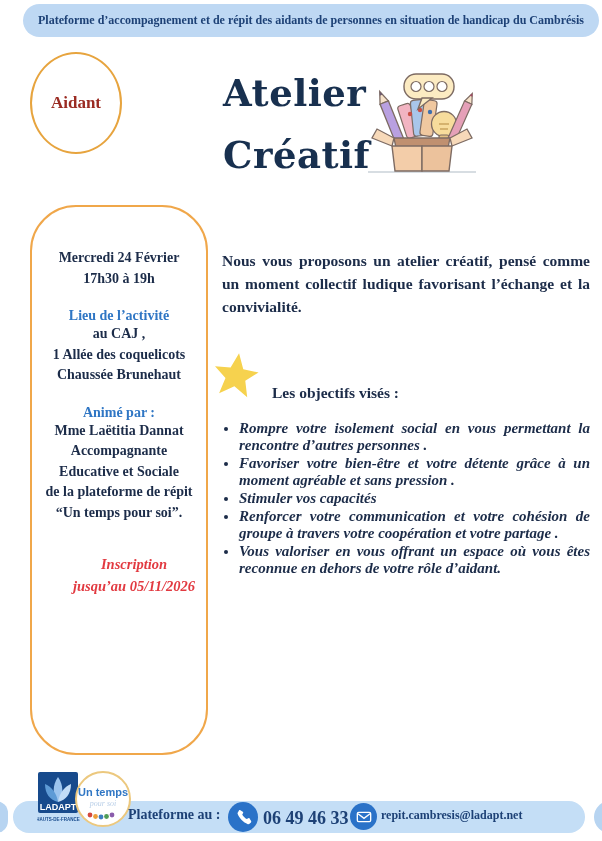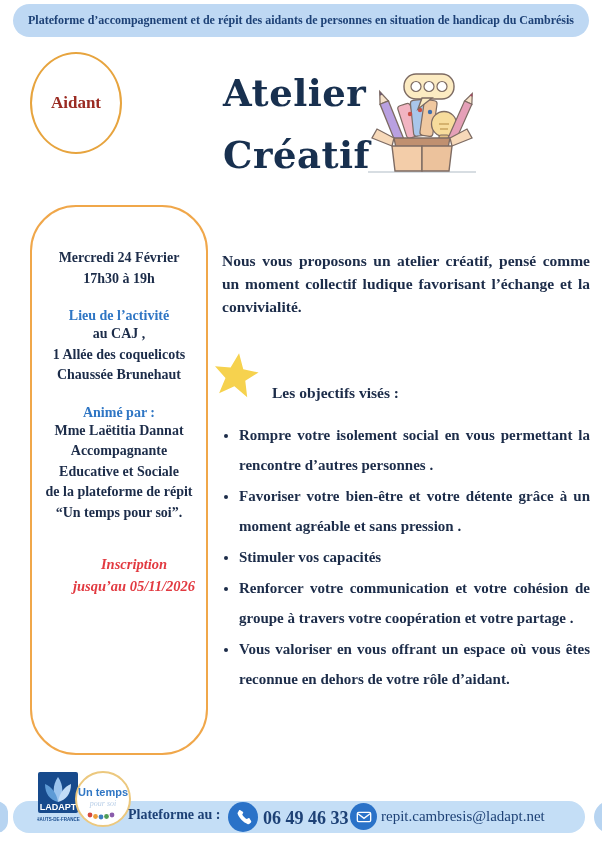--- a/index.html
+++ b/index.html
@@ -4,21 +4,21 @@
 <style>
   html,body{margin:0;padding:0;}
   body{
     width:602px;height:841px;position:relative;background:#ffffff;
     font-family:"Liberation Serif",serif;color:#1c2c49;overflow:hidden;
   }
   .page{position:absolute;inset:0;background:#fff;}
 
   
   .top-banner{
-    position:absolute;left:13px;top:4px;width:576px;height:33px;
+    position:absolute;left:23px;top:4px;width:576px;height:33px;
     background:#bed8f3;border-radius:17px;display:flex;align-items:center;justify-content:center;
     color:#1d4176;font-weight:700;font-size:12px;white-space:nowrap;
   }
 
   
   .badge-circle{
     position:absolute;left:30px;top:52px;width:92px;height:102px;
     border:2px solid #e7a43e;border-radius:50%;box-sizing:border-box;
     display:flex;align-items:center;justify-content:center;
     color:#9a2b22;font-weight:700;font-size:17px;
@@ -49,37 +49,37 @@
   }
   .star{position:absolute;left:213px;top:352px;transform:rotate(8deg);}
   .obj-heading{
     position:absolute;left:272px;top:384px;margin:0;
     font-size:15.5px;font-weight:700;color:#1c2c49;
   }
   .objectives{
     position:absolute;left:222px;top:420px;width:368px;margin:0;
     padding-left:17px;box-sizing:border-box;font-size:15px;font-weight:700;
   }
-  .objectives li{text-align:justify;line-height:30px;margin-bottom:1px;}
+  .objectives li{text-align:justify;line-height:17px;margin-bottom:1px;font-style:italic;}
 
   
   .footer-bar{position:absolute;left:13px;top:801px;width:572px;height:32px;background:#c4def6;border-radius:16px;}
   .edge-pill-left{position:absolute;left:-16px;top:801px;width:24px;height:32px;border-radius:16px;background:#b7d4f1;}
   .edge-pill-right{position:absolute;left:594px;top:801px;width:34px;height:32px;border-radius:16px;background:#b7d4f1;}
   .ladapt-logo{position:absolute;left:37px;top:772px;}
   .untemps-logo{position:absolute;left:74px;top:770px;}
   .footer-label{position:absolute;left:128px;top:807px;margin:0;font-size:14px;font-weight:700;color:#1d4176;}
   .icon-badge{
     position:absolute;width:30px;height:30px;border-radius:50%;background:#2a72c8;
     display:flex;align-items:center;justify-content:center;
   }
   .phone-badge{left:228px;top:802px;}
   .mail-badge{left:350px;top:803px;width:27px;height:27px;}
   .footer-phone{position:absolute;left:263px;top:808px;margin:0;font-size:18px;font-weight:700;color:#1d4176;}
-  .footer-email{position:absolute;left:381px;top:808px;margin:0;font-size:15px;font-weight:400;color:#1d4176;}
+  .footer-email{position:absolute;left:381px;top:808px;margin:0;font-size:12px;font-weight:700;color:#1d4176;}
 </style>
 </head>
 <body>
 
 <div class="page">
 
   <div class="top-banner">
     <span>Plateforme d’accompagnement et de répit des aidants de personnes en situation de handicap du Cambrésis</span>
   </div>
 

